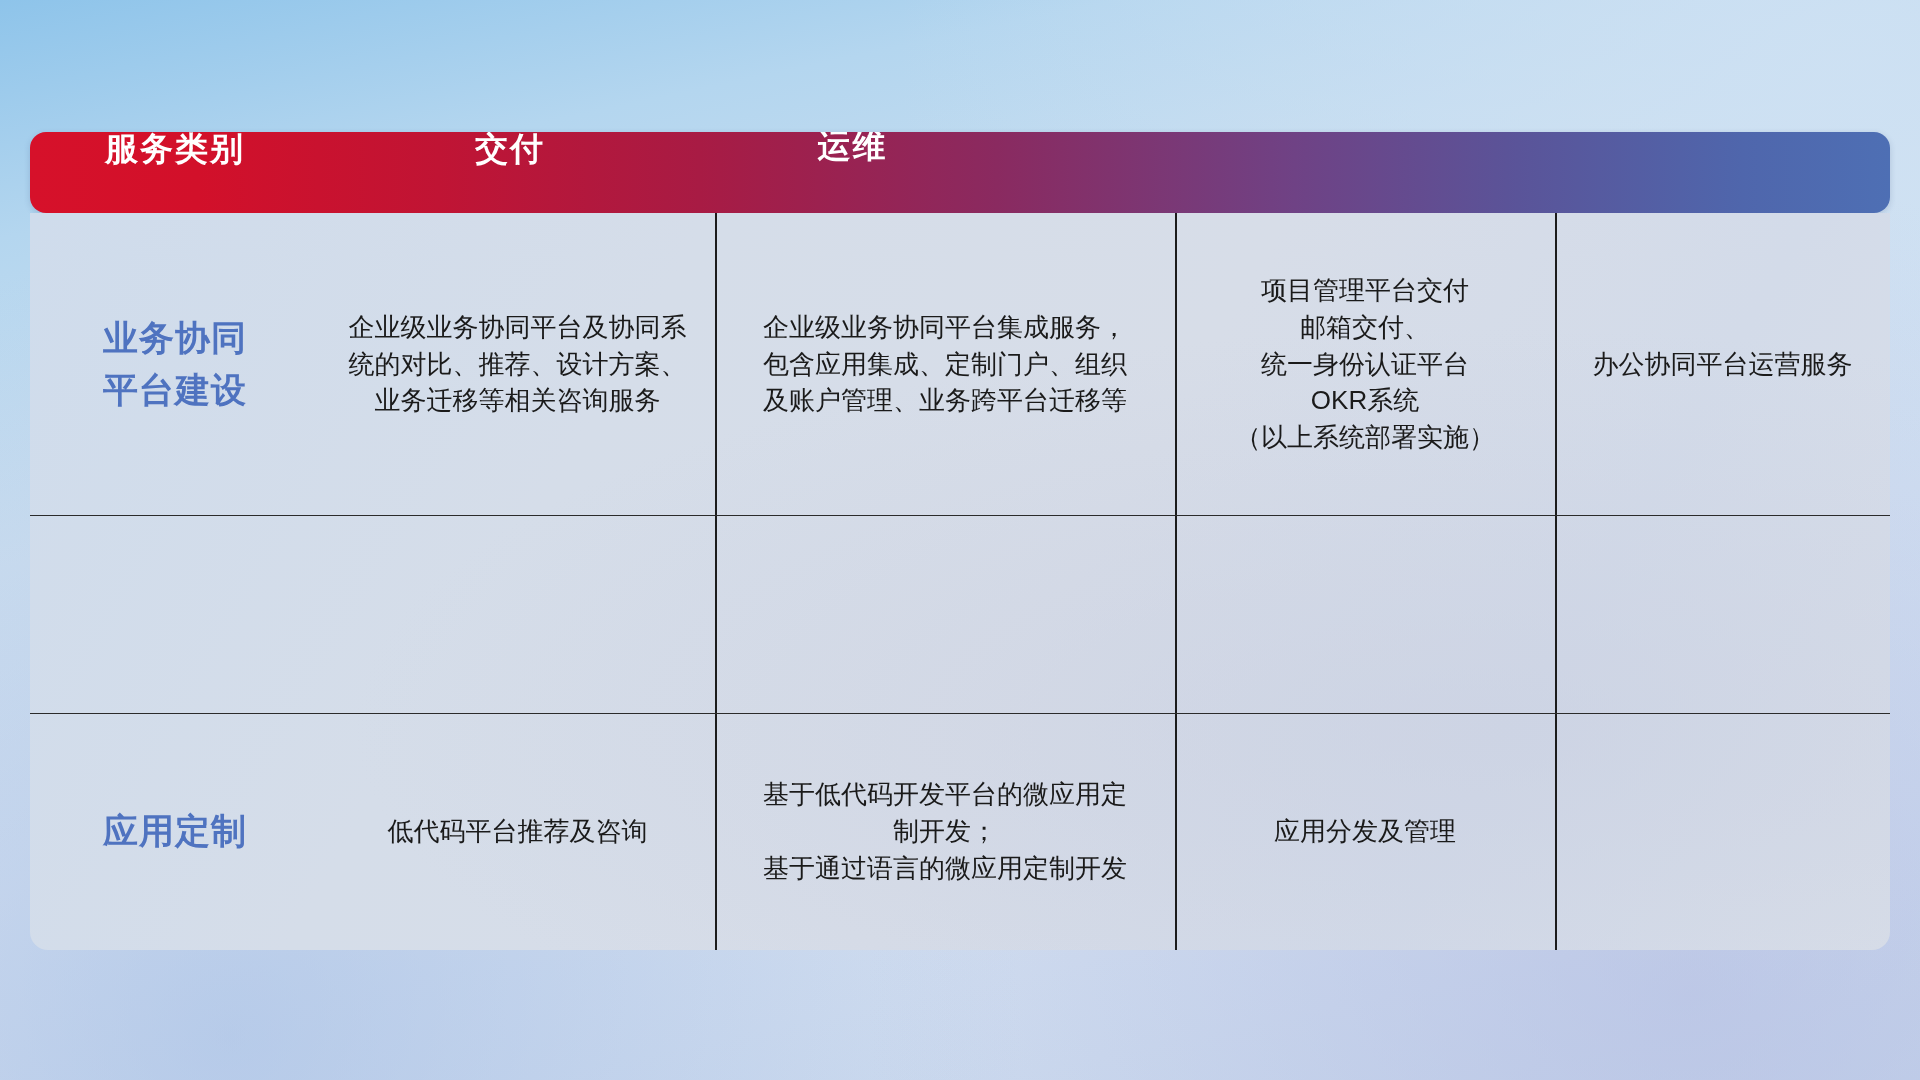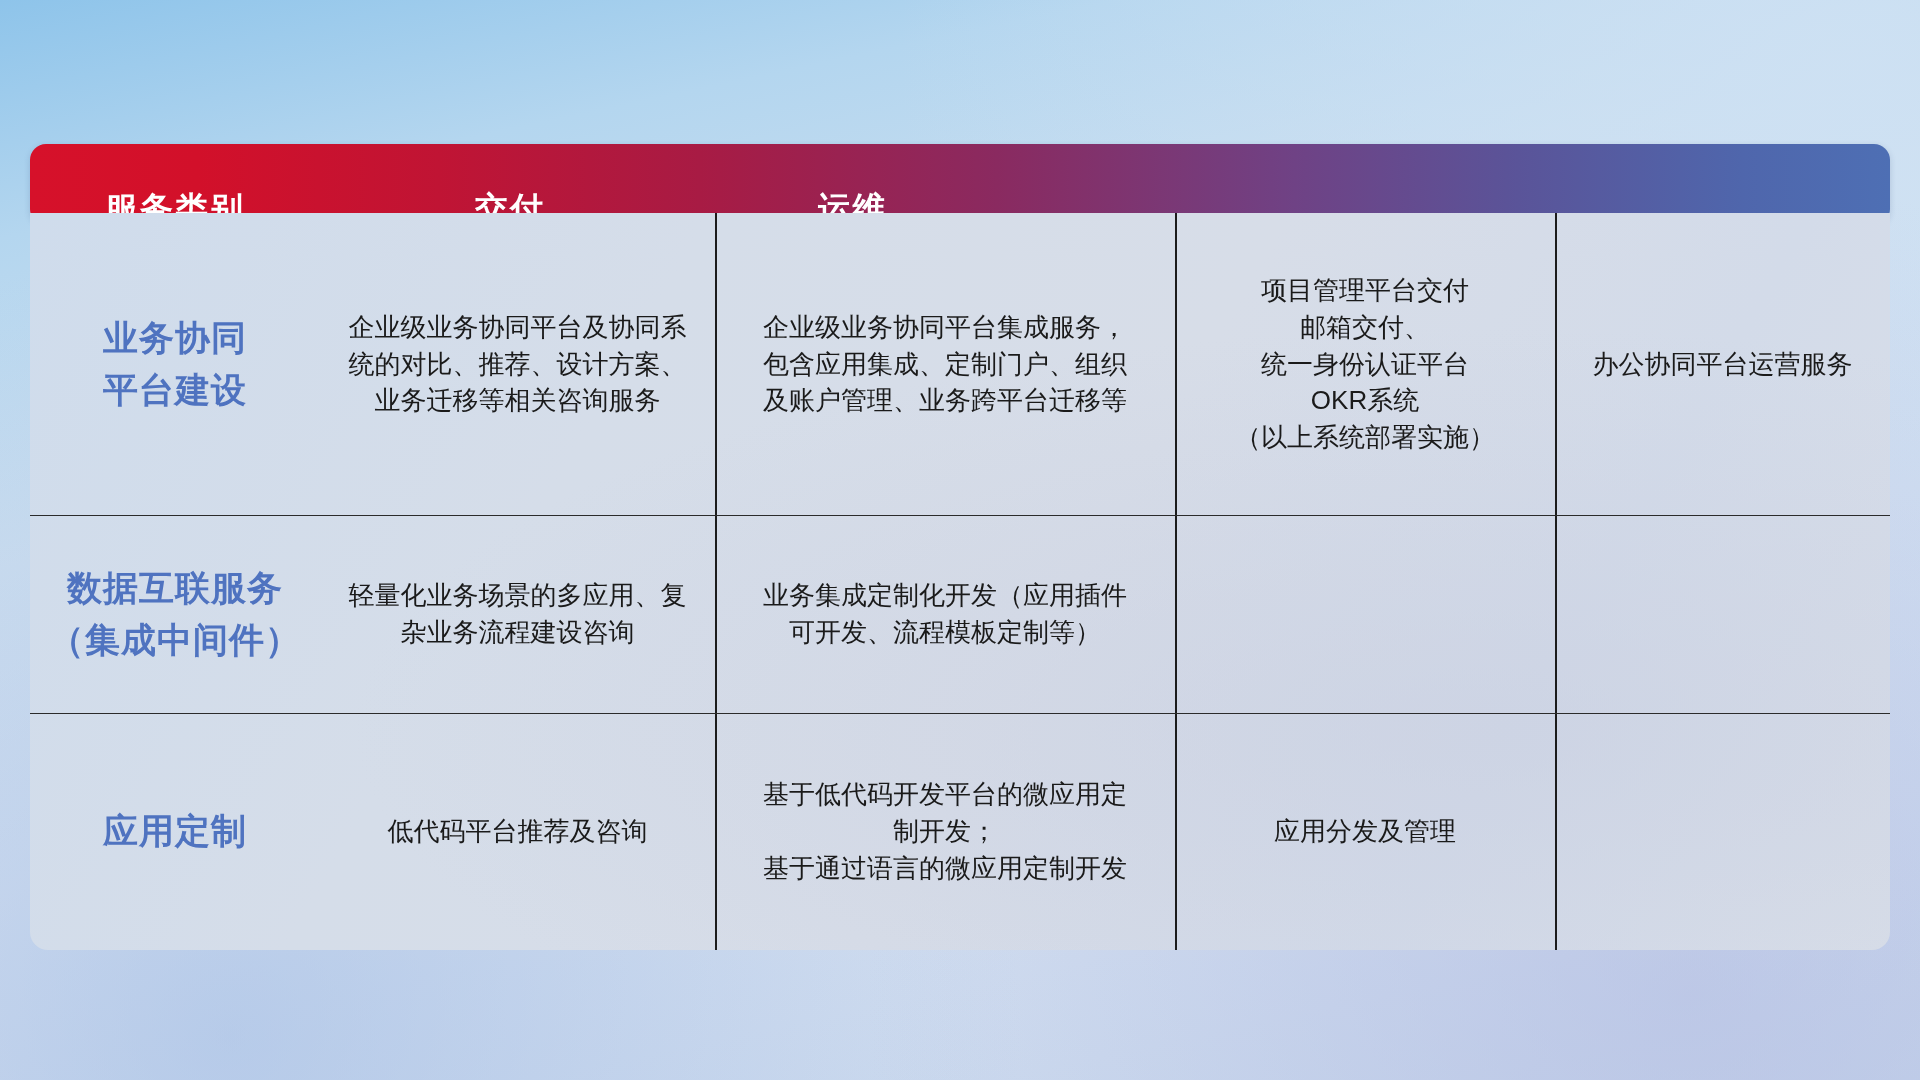--- a/index.html
+++ b/index.html
@@ -31,53 +31,53 @@
     position: absolute;
     left: 30px;
     top: 132px;
     width: 1860px;
     height: 818px;
   }
 
   
   .thead {
     position: absolute;
-    left: 0; top: 12px;
+    left: 0; top: 0;
     width: 1860px;
     height: 81px;
     border-radius: 16px;
     background: linear-gradient(90deg,
         #d6112a 0%,
         #d2102a 9%,
         #c01434 22%,
         #a81b44 36%,
         #8a2a60 52%,
         #6f4285 68%,
         #5a5499 80%,
         #4f66ac 92%,
         #4e6fb4 100%);
     display: flex;
-    align-items: flex-end;
+    align-items: flex-start;
     box-shadow: 0 2px 6px rgba(40,60,110,0.18);
     overflow: hidden;
   }
   .th {
     color: #ffffff;
     font-size: 33px;
     font-weight: 700;
     letter-spacing: 2px;
     text-align: center;
     line-height: 1;
     white-space: nowrap;
   }
   .th.c0 { width: 290px; }
   .th.c1 { width: 425px; }
   .th.c2 { width: 460px; }
   .th.c3 { width: 380px; }
-  .th.c4 { width: 305px; }
+  .th.c4 { width: 305px; font-family: Liberation Mono, monospace; }
 
   
   .tbody {
     position: absolute;
     left: 0;
     top: 81px;
     width: 1860px;
     height: 737px;
     border-radius: 0 0 18px 18px;
     background:
@@ -171,30 +171,20 @@
 包含应用集成、定制门户、组织
 及账户管理、业务跨平台迁移等</div>
         <div class="cell c3">项目管理平台交付
 邮箱交付、
 统一身份认证平台
 OKR系统
 （以上系统部署实施）</div>
         <div class="cell c4">办公协同平台运营服务</div>
       </div>
 
-      <div class="row r1">
-        <div class="cell c0">数据互联服务
-（集成中间件）</div>
-        <div class="cell c1">轻量化业务场景的多应用、复
-杂业务流程建设咨询</div>
-        <div class="cell c2">业务集成定制化开发（应用插件
-可开发、流程模板定制等）</div>
-        <div class="cell c3"></div>
-        <div class="cell c4"></div>
-      </div>
 
       <div class="row r2">
         <div class="cell c0">应用定制</div>
         <div class="cell c1">低代码平台推荐及咨询</div>
         <div class="cell c2">基于低代码开发平台的微应用定
 制开发；
 基于通过语言的微应用定制开发</div>
         <div class="cell c3">应用分发及管理</div>
         <div class="cell c4"></div>
       </div>

